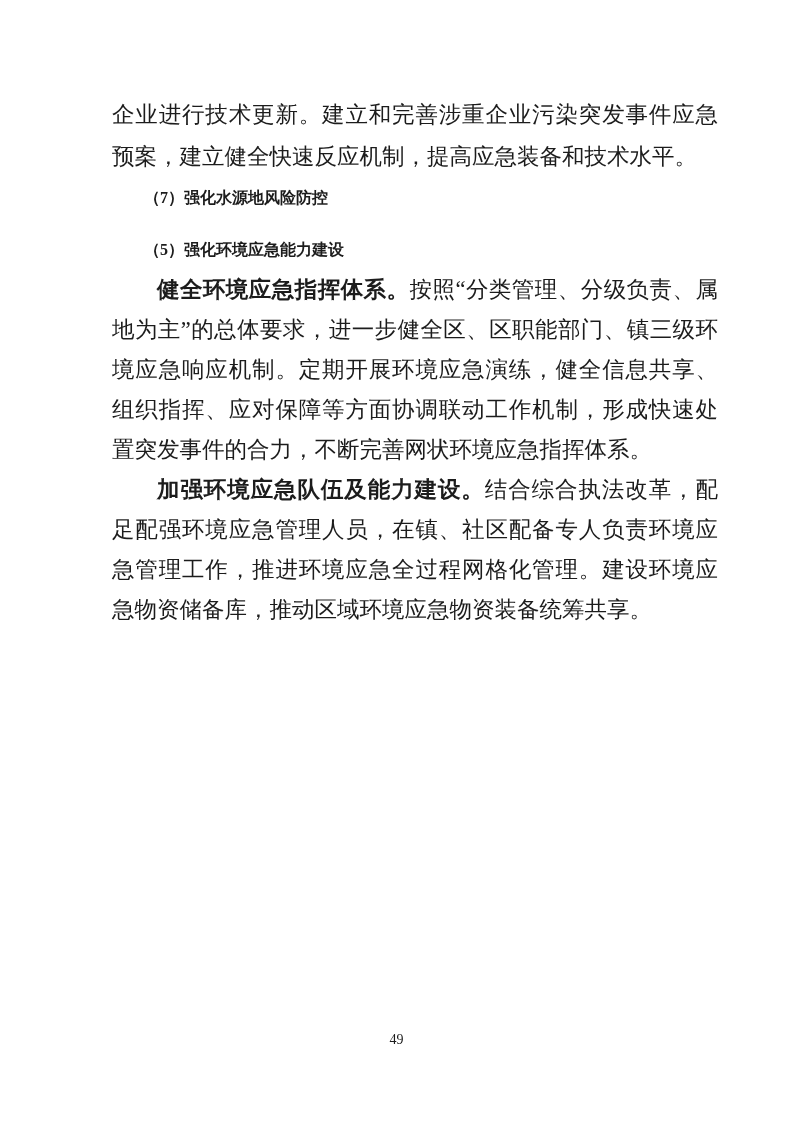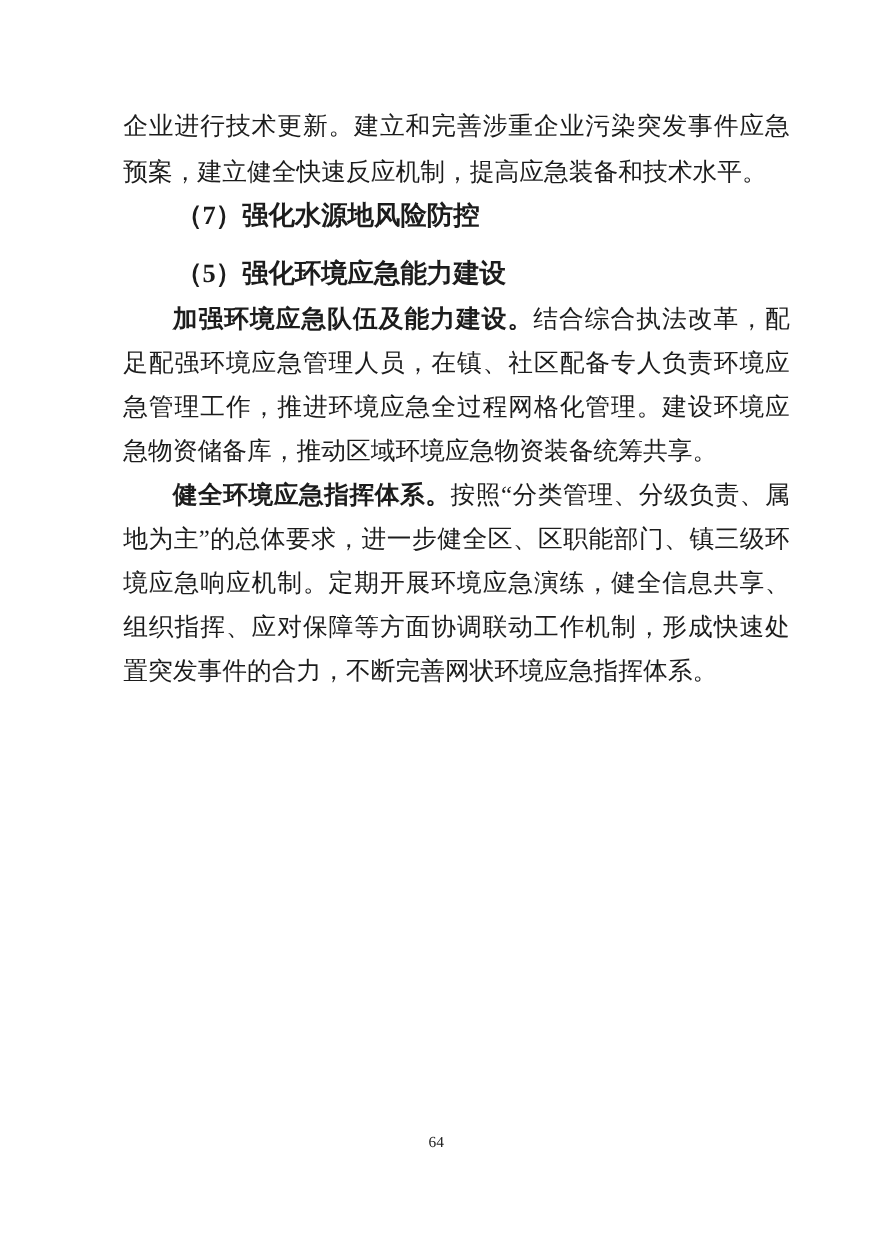--- a/index.html
+++ b/index.html
@@ -30,21 +30,21 @@
     text-indent: 2em;
   }
   .para.no-indent {
     text-indent: 0;
   }
   .para.tight {
     line-height: 40px;
   }
   .heading {
     margin: 0;
-    font-size: 24px;
+    font-size: 16px;
     line-height: 41.5px;
     font-weight: 700;
     text-indent: 2em;
     text-align: left;
   }
   .heading.heading-8 {
     margin-top: 10px;
   }
   .lead {
     font-weight: 700;
@@ -66,20 +66,20 @@
 <div class="page">
   <div class="content">
 
     <p class="para no-indent">企业进行技术更新。建立和完善涉重企业污染突发事件应急预案，建立健全快速反应机制，提高应急装备和技术水平。</p>
 
     <h3 class="heading">（7）强化水源地风险防控</h3>
 
 
     <h3 class="heading heading-8">（5）强化环境应急能力建设</h3>
 
+    <p class="para tight"><span class="lead">健全环境应急指挥体系。</span><span>按照“分类管理、分级负责、属地为主”的总体要求，进一步健全区、区职能部门、镇三级环境应急响应机制。定期开展环境应急演练，健全信息共享、组织指挥、应对保障等方面协调联动工作机制，形成快速处置突发事件的合力，不断完善网状环境应急指挥体系。</span></p>
+
     <p class="para tight"><span class="lead">加强环境应急队伍及能力建设。</span><span>结合综合执法改革，配足配强环境应急管理人员，在镇、社区配备专人负责环境应急管理工作，推进环境应急全过程网格化管理。建设环境应急物资储备库，推动区域环境应急物资装备统筹共享。</span></p>
-
-    <p class="para tight"><span class="lead">健全环境应急指挥体系。</span><span>按照“分类管理、分级负责、属地为主”的总体要求，进一步健全区、区职能部门、镇三级环境应急响应机制。定期开展环境应急演练，健全信息共享、组织指挥、应对保障等方面协调联动工作机制，形成快速处置突发事件的合力，不断完善网状环境应急指挥体系。</span></p>
 
   </div>
 
-  <div class="page-number">64</div>
+  <div class="page-number">49</div>
 </div>
 
 </body></html>

